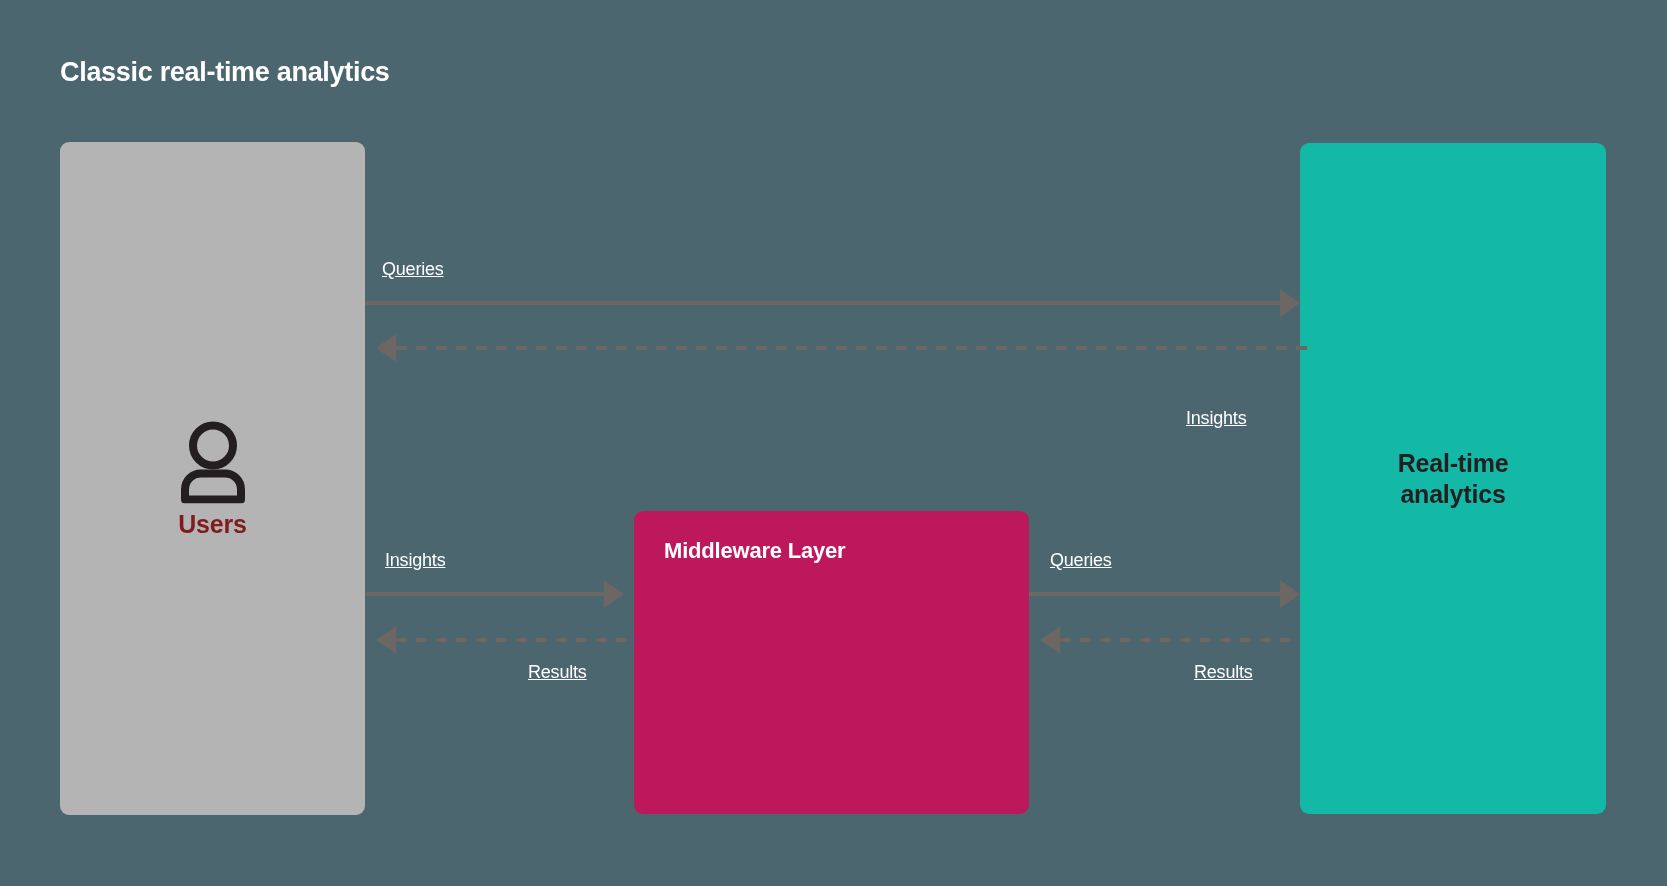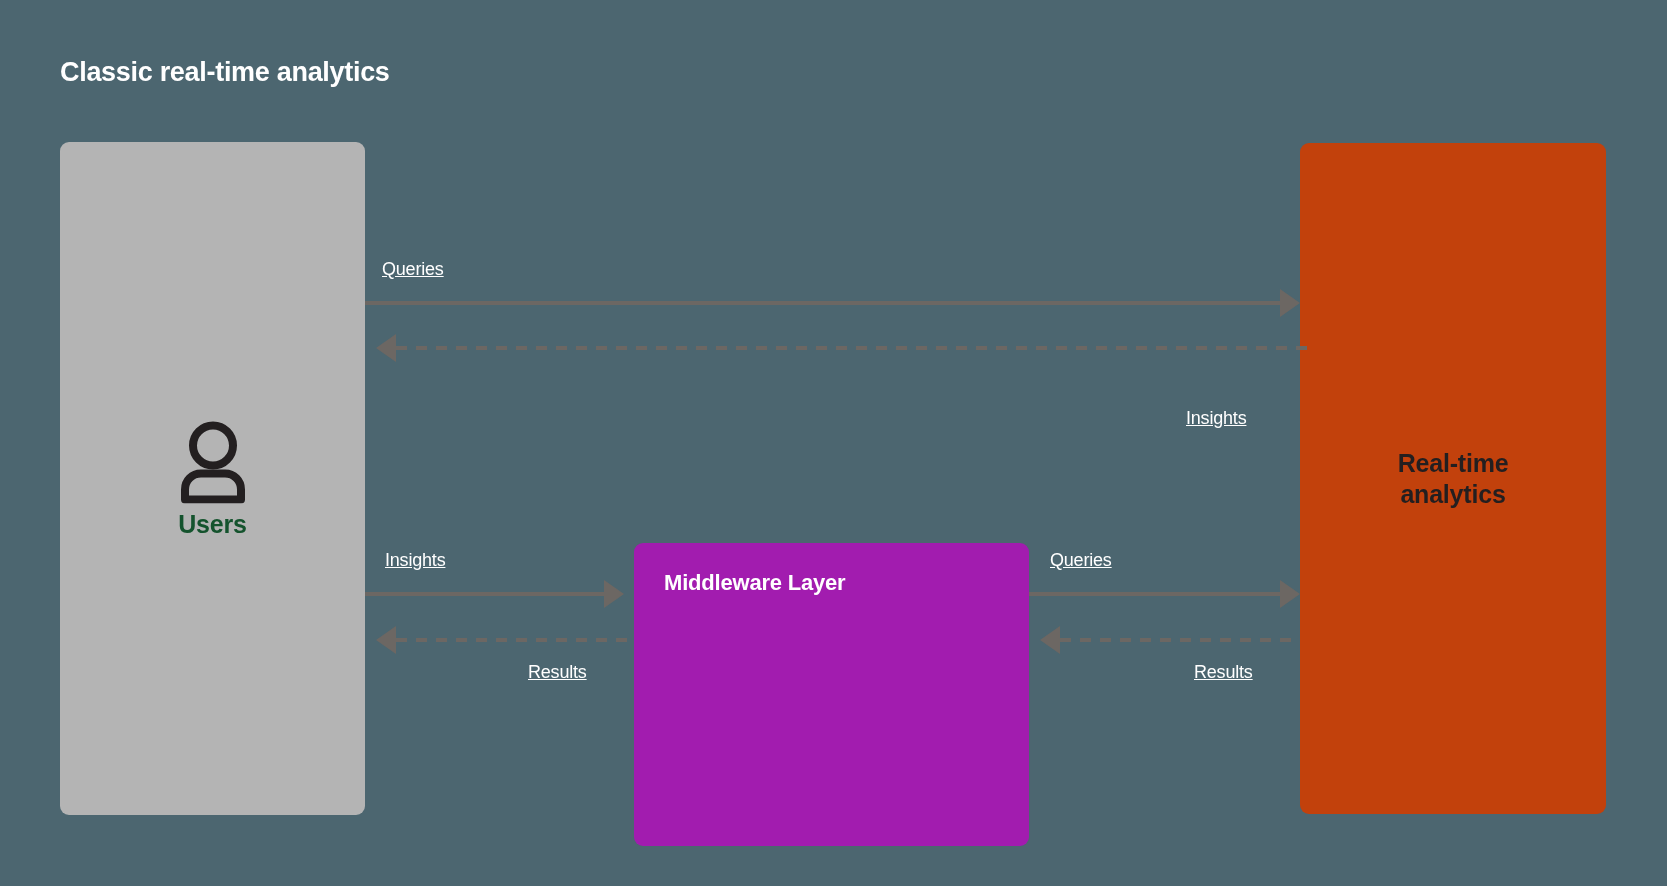--- a/index.html
+++ b/index.html
@@ -52,49 +52,48 @@
   }
   .user-icon {
     display: block;
     margin: 0 auto 6px auto;
     width: 72px;
     height: 84px;
   }
   .users-label {
     font-size: 25px;
     font-weight: bold;
-    color: #14532d;
+    color: #7f1d1d;
     letter-spacing: -0.2px;
   }
 
   .node-middleware {
     left: 634px;
     top: 511px;
     width: 395px;
     height: 303px;
-    background: #a21caf;
-    margin-top: 32px;
+    background: #be185d;
   }
   .middleware-label {
     position: absolute;
     left: 30px;
     top: 27px;
     font-size: 22px;
     font-weight: bold;
     color: #ffffff;
     letter-spacing: -0.2px;
     white-space: nowrap;
   }
 
   .node-database {
     left: 1300px;
     top: 143px;
     width: 306px;
     height: 671px;
-    background: #c2410c;
+    background: #14b8a6;
   }
   .db-label {
     position: absolute;
     left: 0;
     right: 0;
     top: 50%;
     transform: translateY(-50%);
     text-align: center;
     font-size: 25px;
     font-weight: bold;

